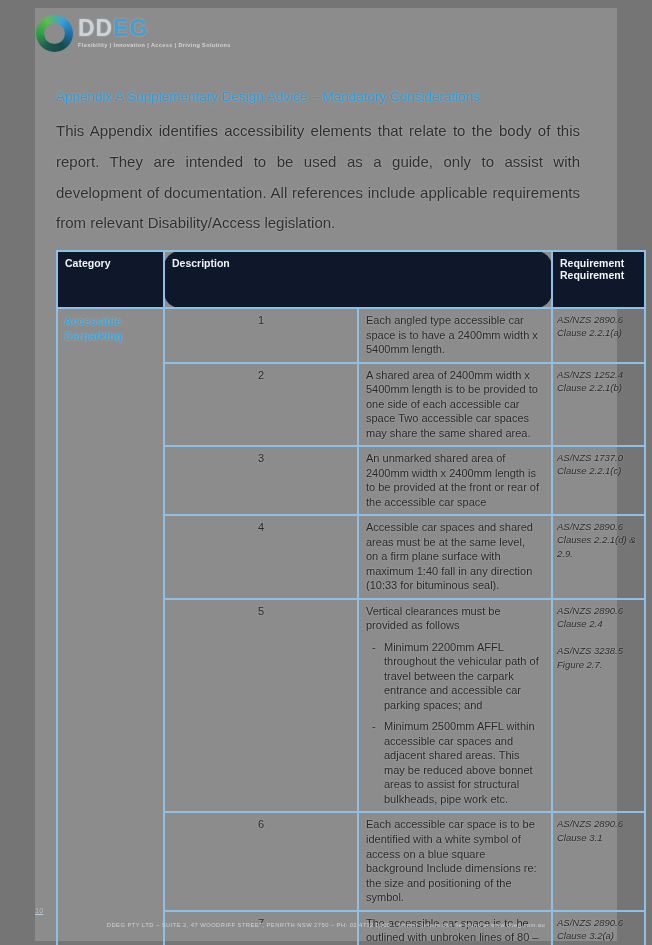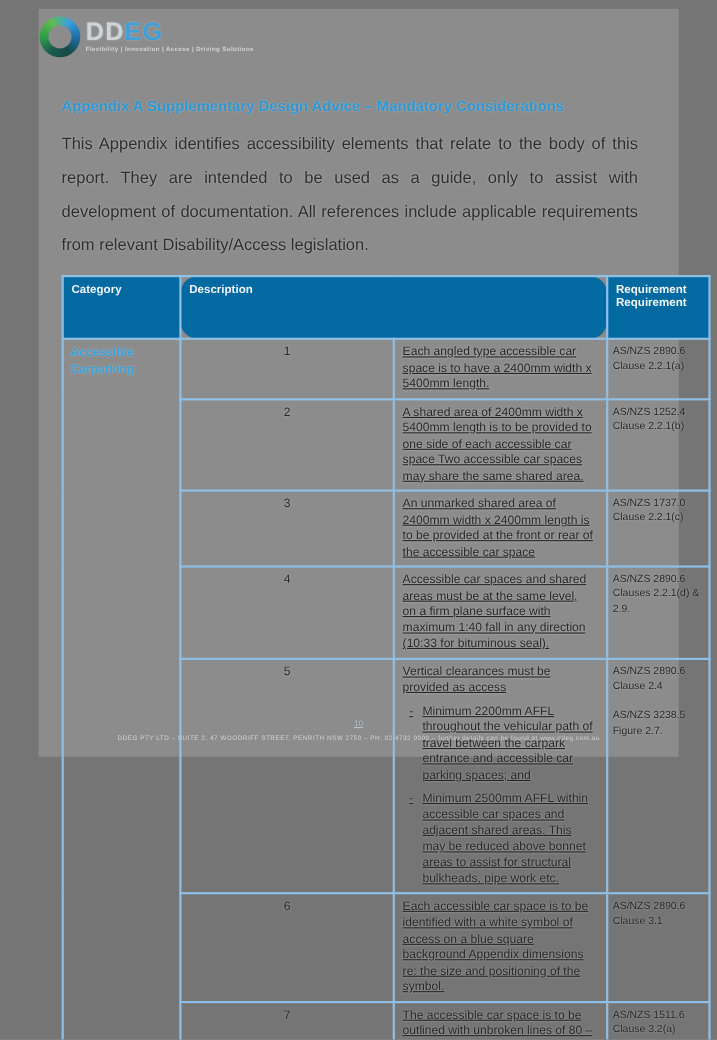--- a/index.html
+++ b/index.html
@@ -2,71 +2,71 @@
 <html><head>
 <meta charset="utf-8">
 <style>
   html,body{margin:0;padding:0;}
   body{
     width:652px;height:945px;overflow:hidden;position:relative;
     background:#757575;
     font-family:"Liberation Sans", sans-serif;
   }
   .page{
-    position:absolute;left:35px;top:8px;width:582px;height:680px;
+    position:absolute;left:35px;top:8px;width:582px;height:933px;
     background:#8c8c8c;
   }
   
   .logo-row{display:flex;align-items:center;gap:5px;padding:3px 0 0 1px;height:44px;}
   .logo-ring{position:relative;width:37px;height:37px;border-radius:50%;flex:0 0 auto;
     background:conic-gradient(from 210deg,#1d5a50,#2f9e49,#62bb4e,#3aa3dc,#1f6fa8,#174a46,#1d5a50);}
   .logo-ring::after{content:"";position:absolute;inset:8px;border-radius:50%;background:#8c8c8c;}
   .logo-text{display:flex;flex-direction:column;line-height:1;}
   .brand{font-size:23px;font-weight:bold;letter-spacing:1px;
     text-shadow:0 0 2px rgba(255,255,255,.35);}
   .brand .dd{color:#ccd4d9;}
   .brand .eg{color:#3f9fd8;}
   .tagline{font-size:5.5px;font-weight:bold;color:#d6d6d6;margin-top:3px;letter-spacing:.4px;}
   
   .content{padding:0 21px;}
   .doc-heading{
-    margin:34px 0 0 0;font-size:13.5px;font-weight:bold;color:#2e97d3;
+    margin:34px 0 0 0;font-size:13.5px;font-weight:normal;color:#2e97d3;
     text-shadow:0 0 2px rgba(255,255,255,.35);
   }
   .intro{
     margin:12px 16px 0 0;font-size:15px;line-height:2.05;color:#2e2e2e;
     text-align:justify;text-shadow:0 0 2px rgba(255,255,255,.4);
   }
   
   table.req{
     width:540px;border-collapse:collapse;margin-top:11px;table-layout:fixed;
     text-shadow:0 0 2px rgba(255,255,255,.38);
   }
   table.req td,table.req th{border:2px solid #8fbfe4;vertical-align:top;}
   thead th{
-    background:#0369a1;color:#f0f5f9;font-size:10.5px;font-weight:bold;text-align:left;
+    background:#0f172a;color:#f0f5f9;font-size:10.5px;font-weight:bold;text-align:left;
     padding:5px 7px 26px 7px;border-color:#dfe9f2;text-shadow:none;
   }
   th.col-cat{width:91px;}
   th.col-desc{width:372px;border-radius:16px;}
   th.col-leg{width:77px;}
   tbody td{font-size:11px;color:#262626;line-height:1.32;}
   td.cat-cell{width:91px;padding:5px 6px;font-weight:bold;color:#3aa0d8;font-size:11px;line-height:1.35;}
   td.num-cell{width:33px;padding:4px 2px;text-align:center;}
-  td.desc-cell{padding:4px 11px 5px 7px;text-decoration:underline;}
+  td.desc-cell{padding:4px 11px 5px 7px;}
   td.leg-cell{width:77px;padding:4px 3px 4px 4px;font-size:9.5px;line-height:1.4;}
   .dp{margin:0;}
   .bullet{display:flex;margin:7px 0 0 6px;}
   .bm{flex:0 0 12px;}
-  .lp{margin:0 0 14px 0;}
+  .lp{margin:0 0 14px 0;font-style:italic;}
   .lp:last-child{margin-bottom:0;}
   tbody tr:nth-child(7) td{border-bottom-color:#1d3d6b;}
   tbody tr:nth-child(9) td{border-bottom-color:#2a4a74;}
   
-  .page-number{position:absolute;bottom:26px;left:0;width:100%;text-align:center;
+  .page-number{position:absolute;bottom:26px;left:0;width:100%;
     font-size:7.5px;color:#c2cdd6;text-shadow:0 0 1px rgba(0,0,0,.3);text-decoration:underline;}
   .footer-line{position:absolute;bottom:13px;left:0;width:100%;text-align:center;
     font-size:5.8px;color:#d2d2d2;letter-spacing:.45px;white-space:nowrap;}
 </style>
 </head>
 <body>
 
 <div class="page">
 
   <div class="logo-row">
@@ -123,51 +123,51 @@
             <td class="desc-cell">
               <div class="dp">Accessible car spaces and shared areas must be at the same level, on a firm plane surface with maximum 1:40 fall in any direction (10:33 for bituminous seal).</div>
             </td>
             <td class="leg-cell">
               <div class="lp">AS/NZS 2890.6 Clauses 2.2.1(d) &amp; 2.9.</div>
             </td>
           </tr>
           <tr>
             <td class="num-cell">5</td>
             <td class="desc-cell">
-              <div class="dp">Vertical clearances must be provided as access</div>
+              <div class="dp">Vertical clearances must be provided as follows</div>
               <div class="bullet">
                 <span class="bm">-</span>
                 <span>Minimum 2200mm AFFL throughout the vehicular path of travel between the carpark entrance and accessible car parking spaces; and</span>
               </div>
               <div class="bullet">
                 <span class="bm">-</span>
                 <span>Minimum 2500mm AFFL within accessible car spaces and adjacent shared areas. This may be reduced above bonnet areas to assist for structural bulkheads, pipe work etc.</span>
               </div>
             </td>
             <td class="leg-cell">
               <div class="lp">AS/NZS 2890.6 Clause 2.4</div>
               <div class="lp">AS/NZS 3238.5 Figure 2.7.</div>
             </td>
           </tr>
           <tr>
             <td class="num-cell">6</td>
             <td class="desc-cell">
-              <div class="dp">Each accessible car space is to be identified with a white symbol of access on a blue square background Appendix dimensions re: the size and positioning of the symbol.</div>
+              <div class="dp">Each accessible car space is to be identified with a white symbol of access on a blue square background Include dimensions re: the size and positioning of the symbol.</div>
             </td>
             <td class="leg-cell">
               <div class="lp">AS/NZS 2890.6 Clause 3.1</div>
             </td>
           </tr>
           <tr>
             <td class="num-cell">7</td>
             <td class="desc-cell">
               <div class="dp">The accessible car space is to be outlined with unbroken lines of 80 – 100 mm width on all sides excepting any side delineated by a kerb, barrier or wall</div>
             </td>
             <td class="leg-cell">
-              <div class="lp">AS/NZS 1511.6 Clause 3.2(a)</div>
+              <div class="lp">AS/NZS 2890.6 Clause 3.2(a)</div>
             </td>
           </tr>
           <tr>
             <td class="num-cell">8</td>
             <td class="desc-cell">
               <div class="dp">The adjacent shared area is to be outlined with unbroken lines of 80 – 100 mm width on all sides excepting any side delineated by a kerb, barrier or wall, and marked with 45 ± 10° angled stripes of 150 – 200mm width, set 200 – 300mm apart.</div>
             </td>
             <td class="leg-cell">
               <div class="lp">AS/NZS 2890.6 Clause 3.2(b)(i)</div>
             </td>

